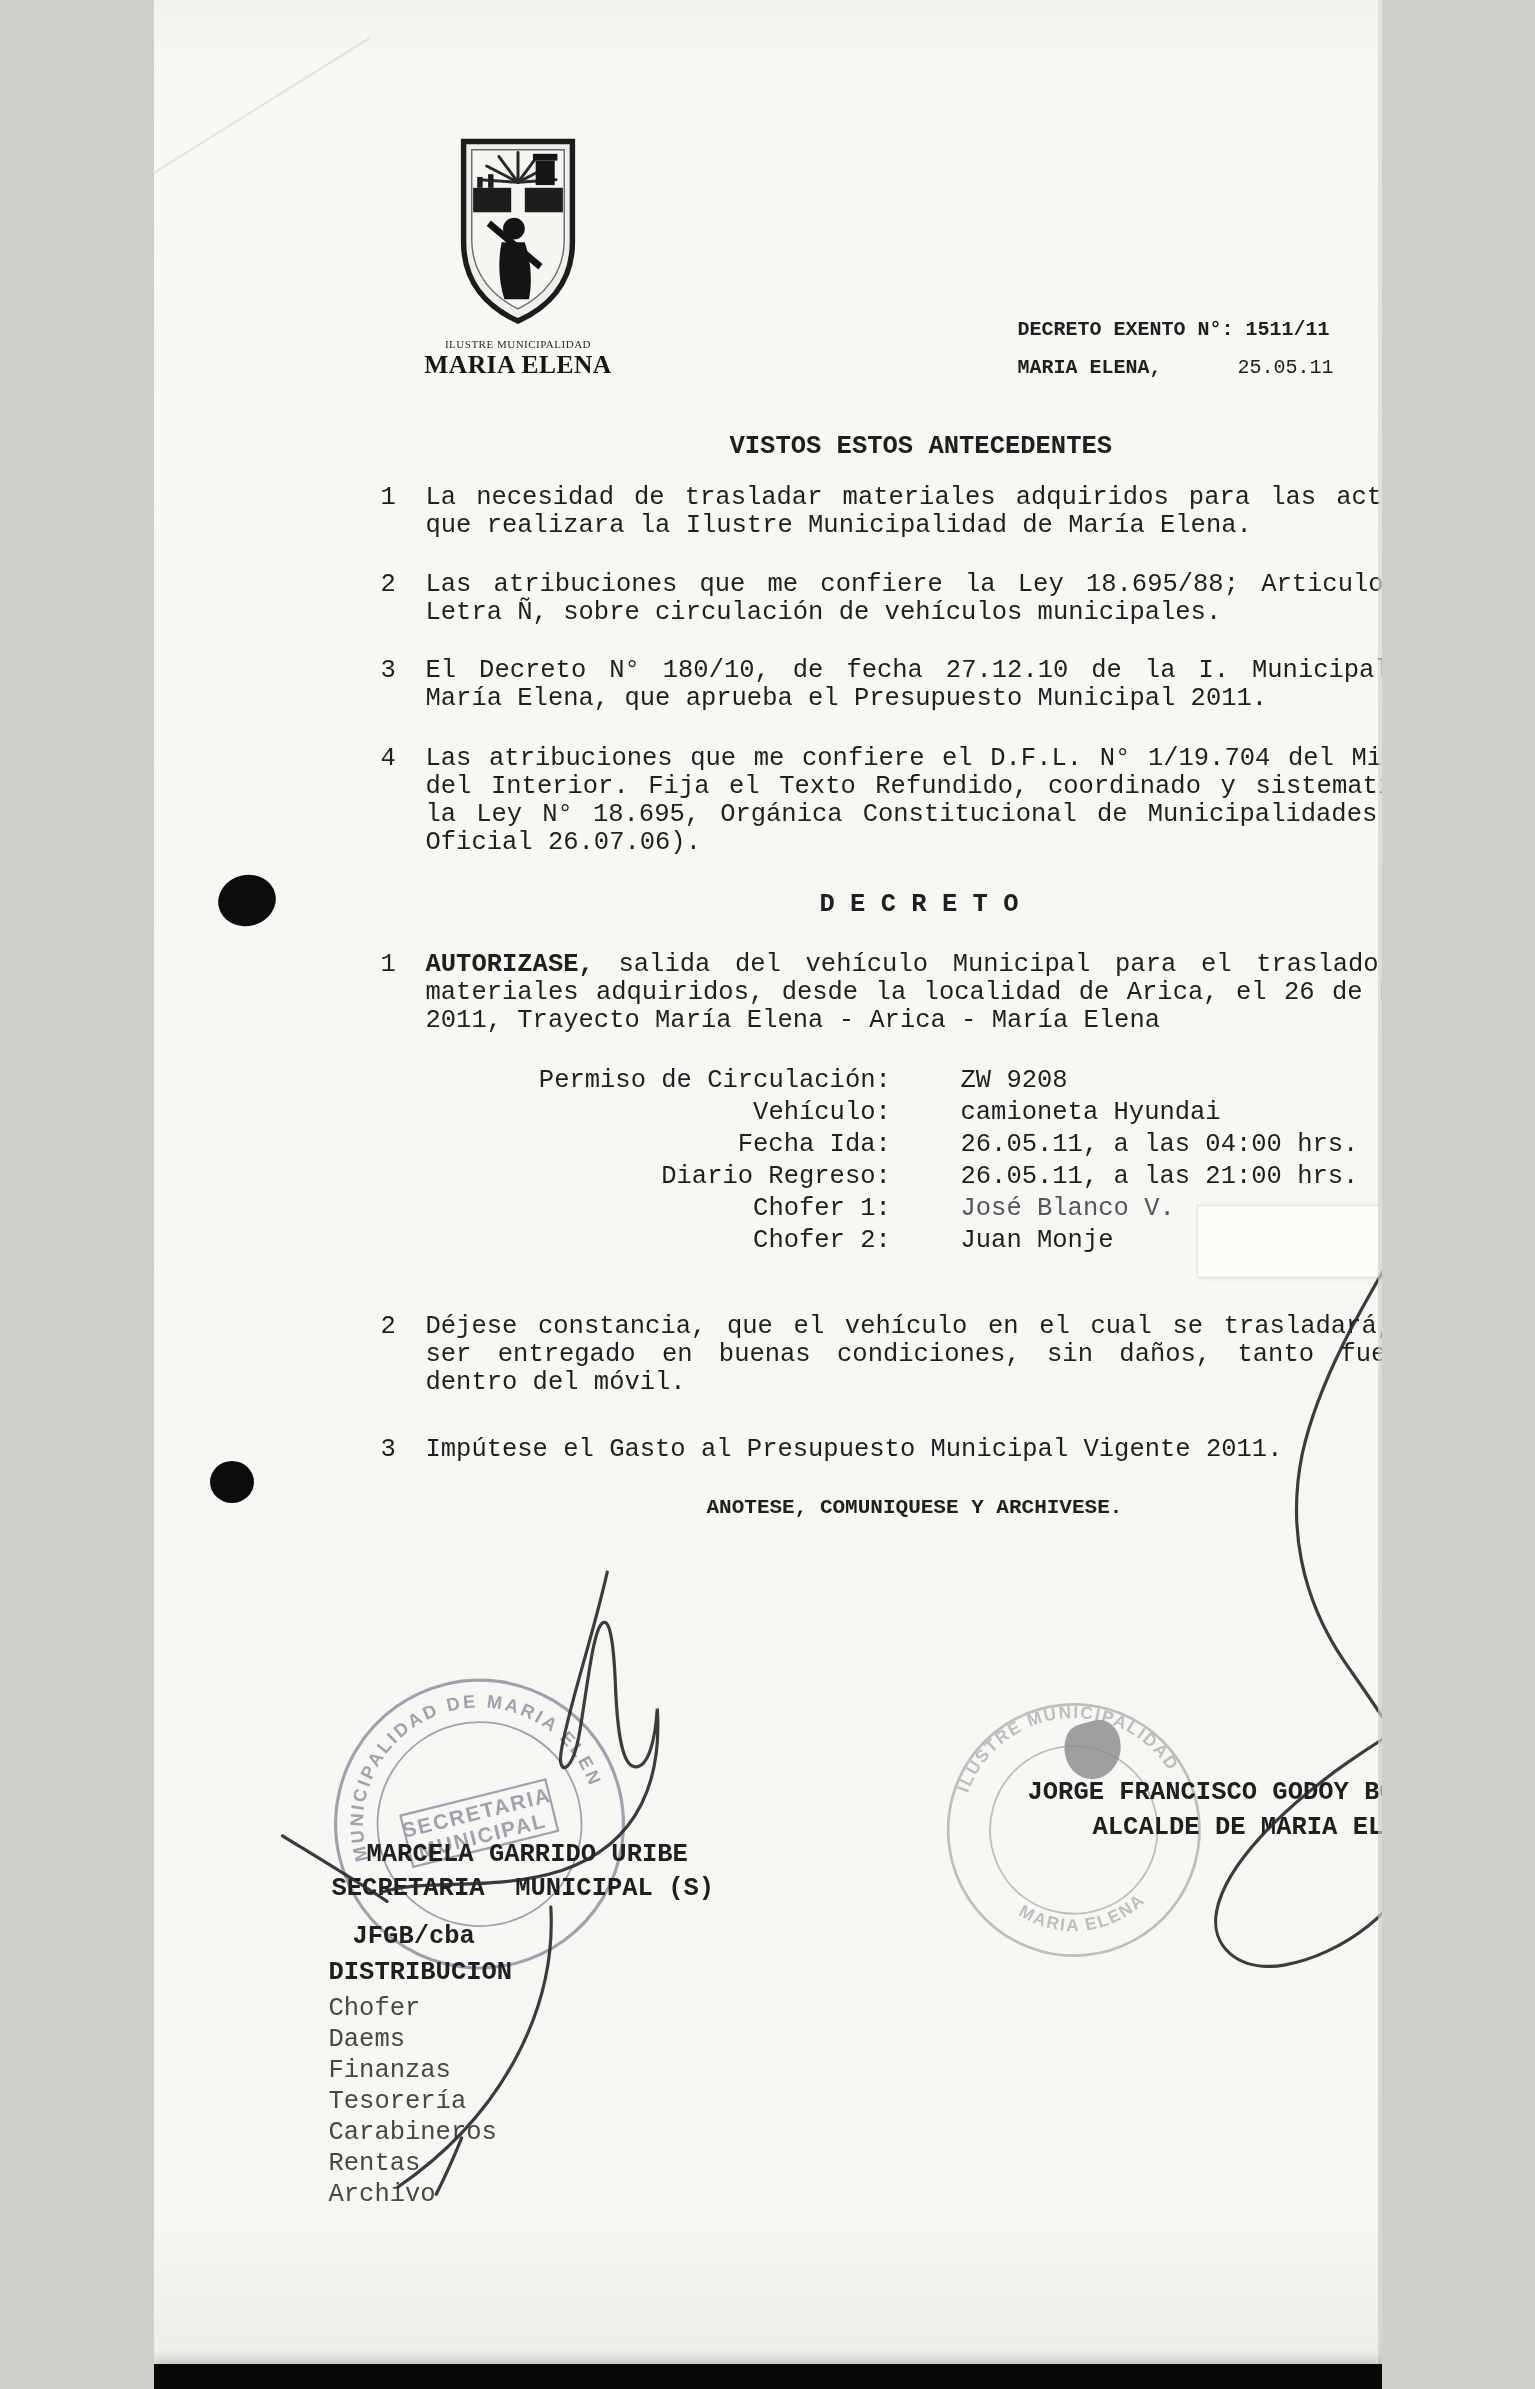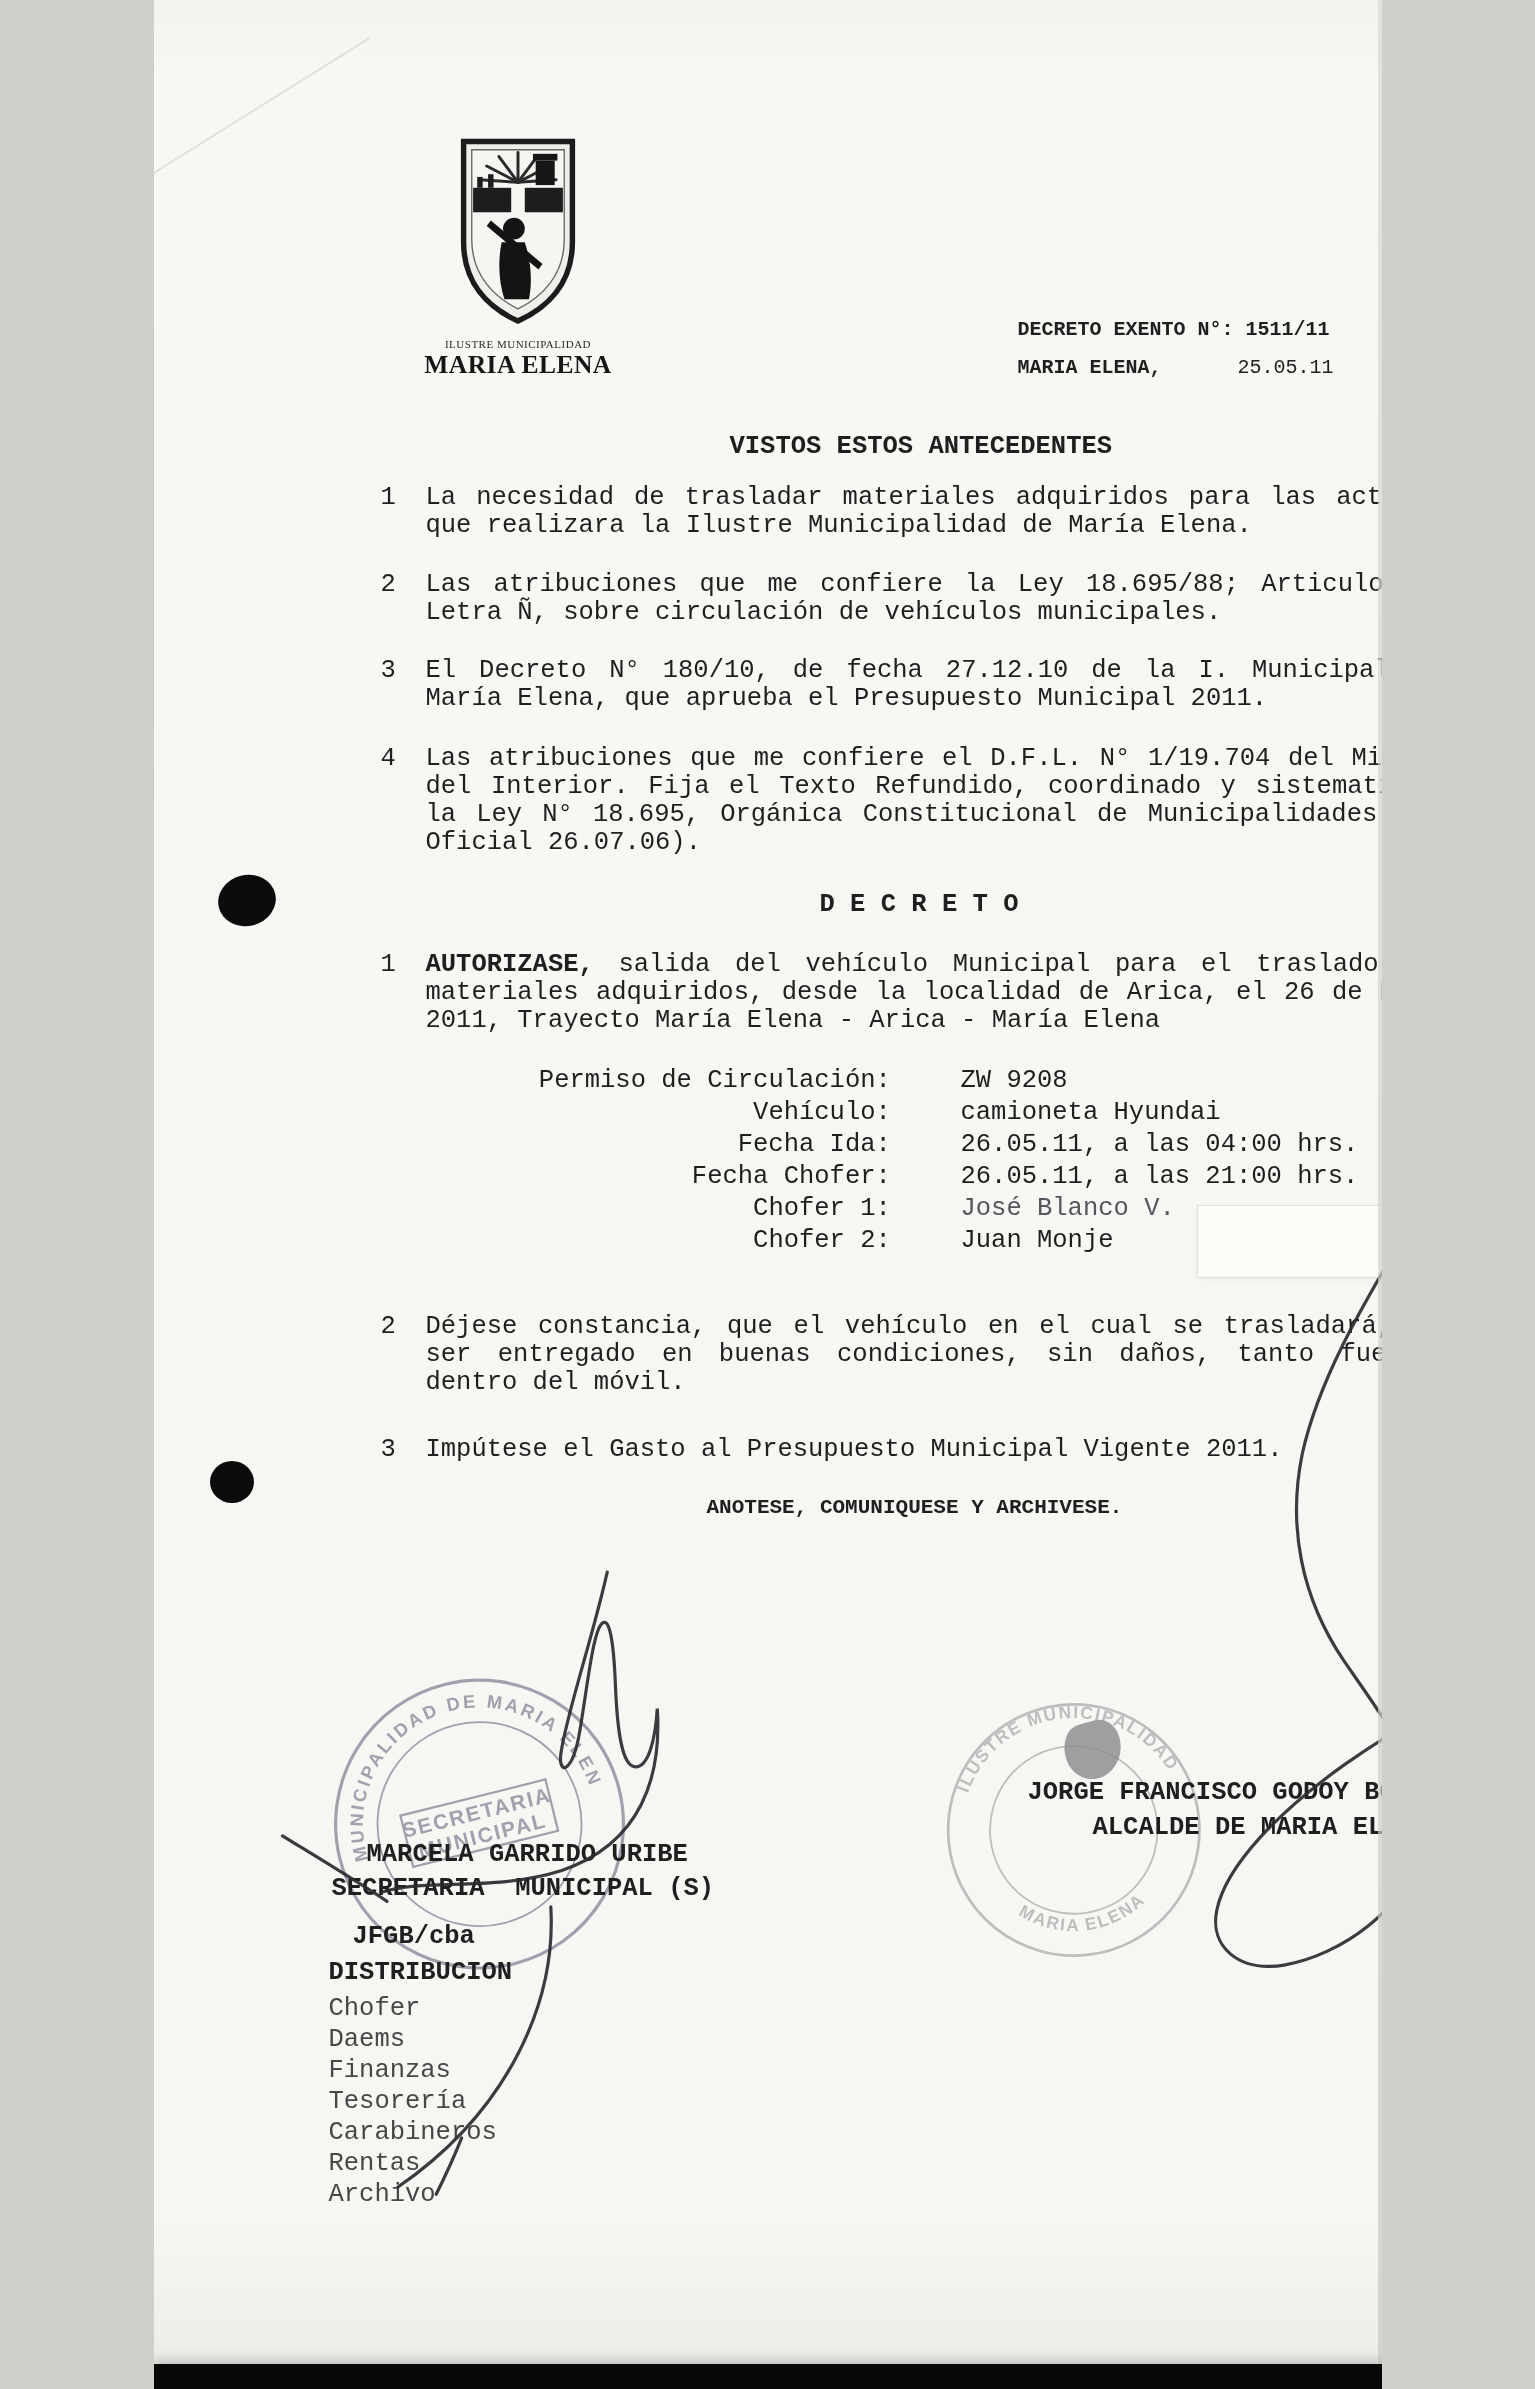--- a/index.html
+++ b/index.html
@@ -157,21 +157,21 @@
       <span class="dlabel">Vehículo</span>
       <span class="dsep">:</span>
       <span class="dvalue">camioneta Hyundai</span>
     </div>
     <div class="drow">
       <span class="dlabel">Fecha Ida</span>
       <span class="dsep">:</span>
       <span class="dvalue">26.05.11, a las 04:00 hrs.</span>
     </div>
     <div class="drow">
-      <span class="dlabel">Fecha Chofer</span>
+      <span class="dlabel">Diario Regreso</span>
       <span class="dsep">:</span>
       <span class="dvalue">26.05.11, a las 21:00 hrs.</span>
     </div>
     <div class="drow faded">
       <span class="dlabel">Chofer 1</span>
       <span class="dsep">:</span>
       <span class="dvalue">José Blanco V.</span>
     </div>
     <div class="drow">
       <span class="dlabel">Chofer 2</span>

